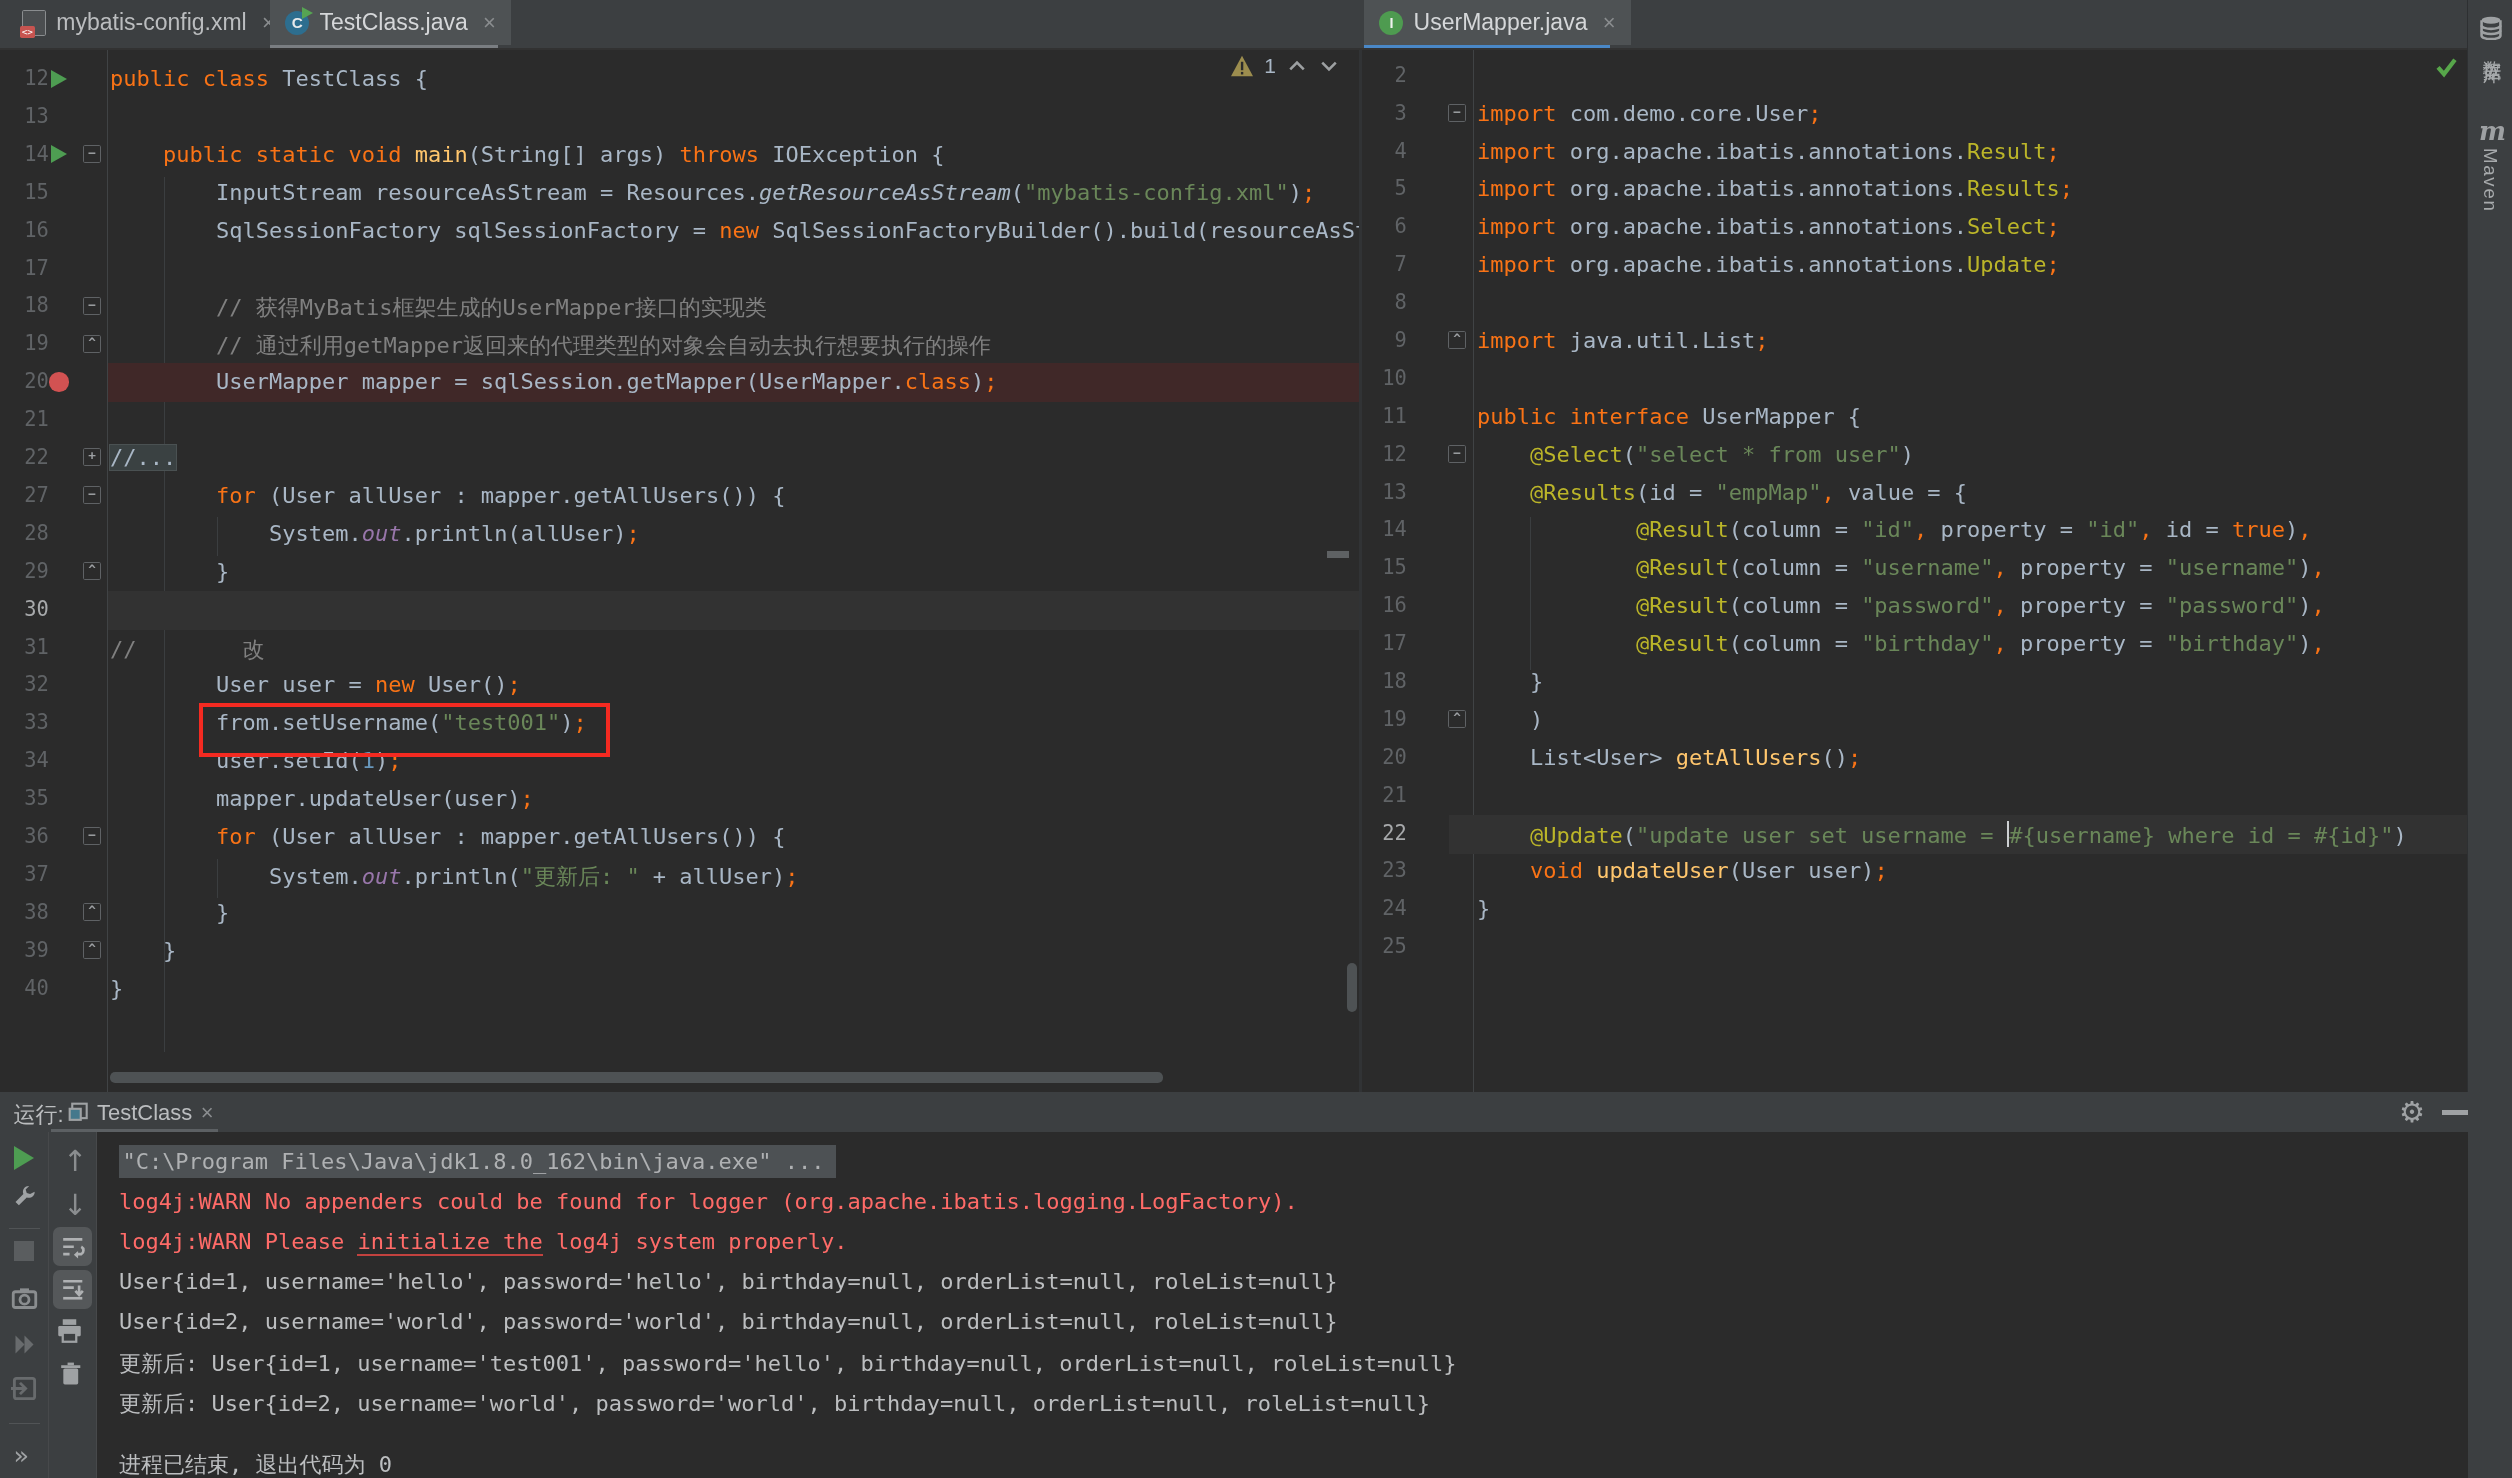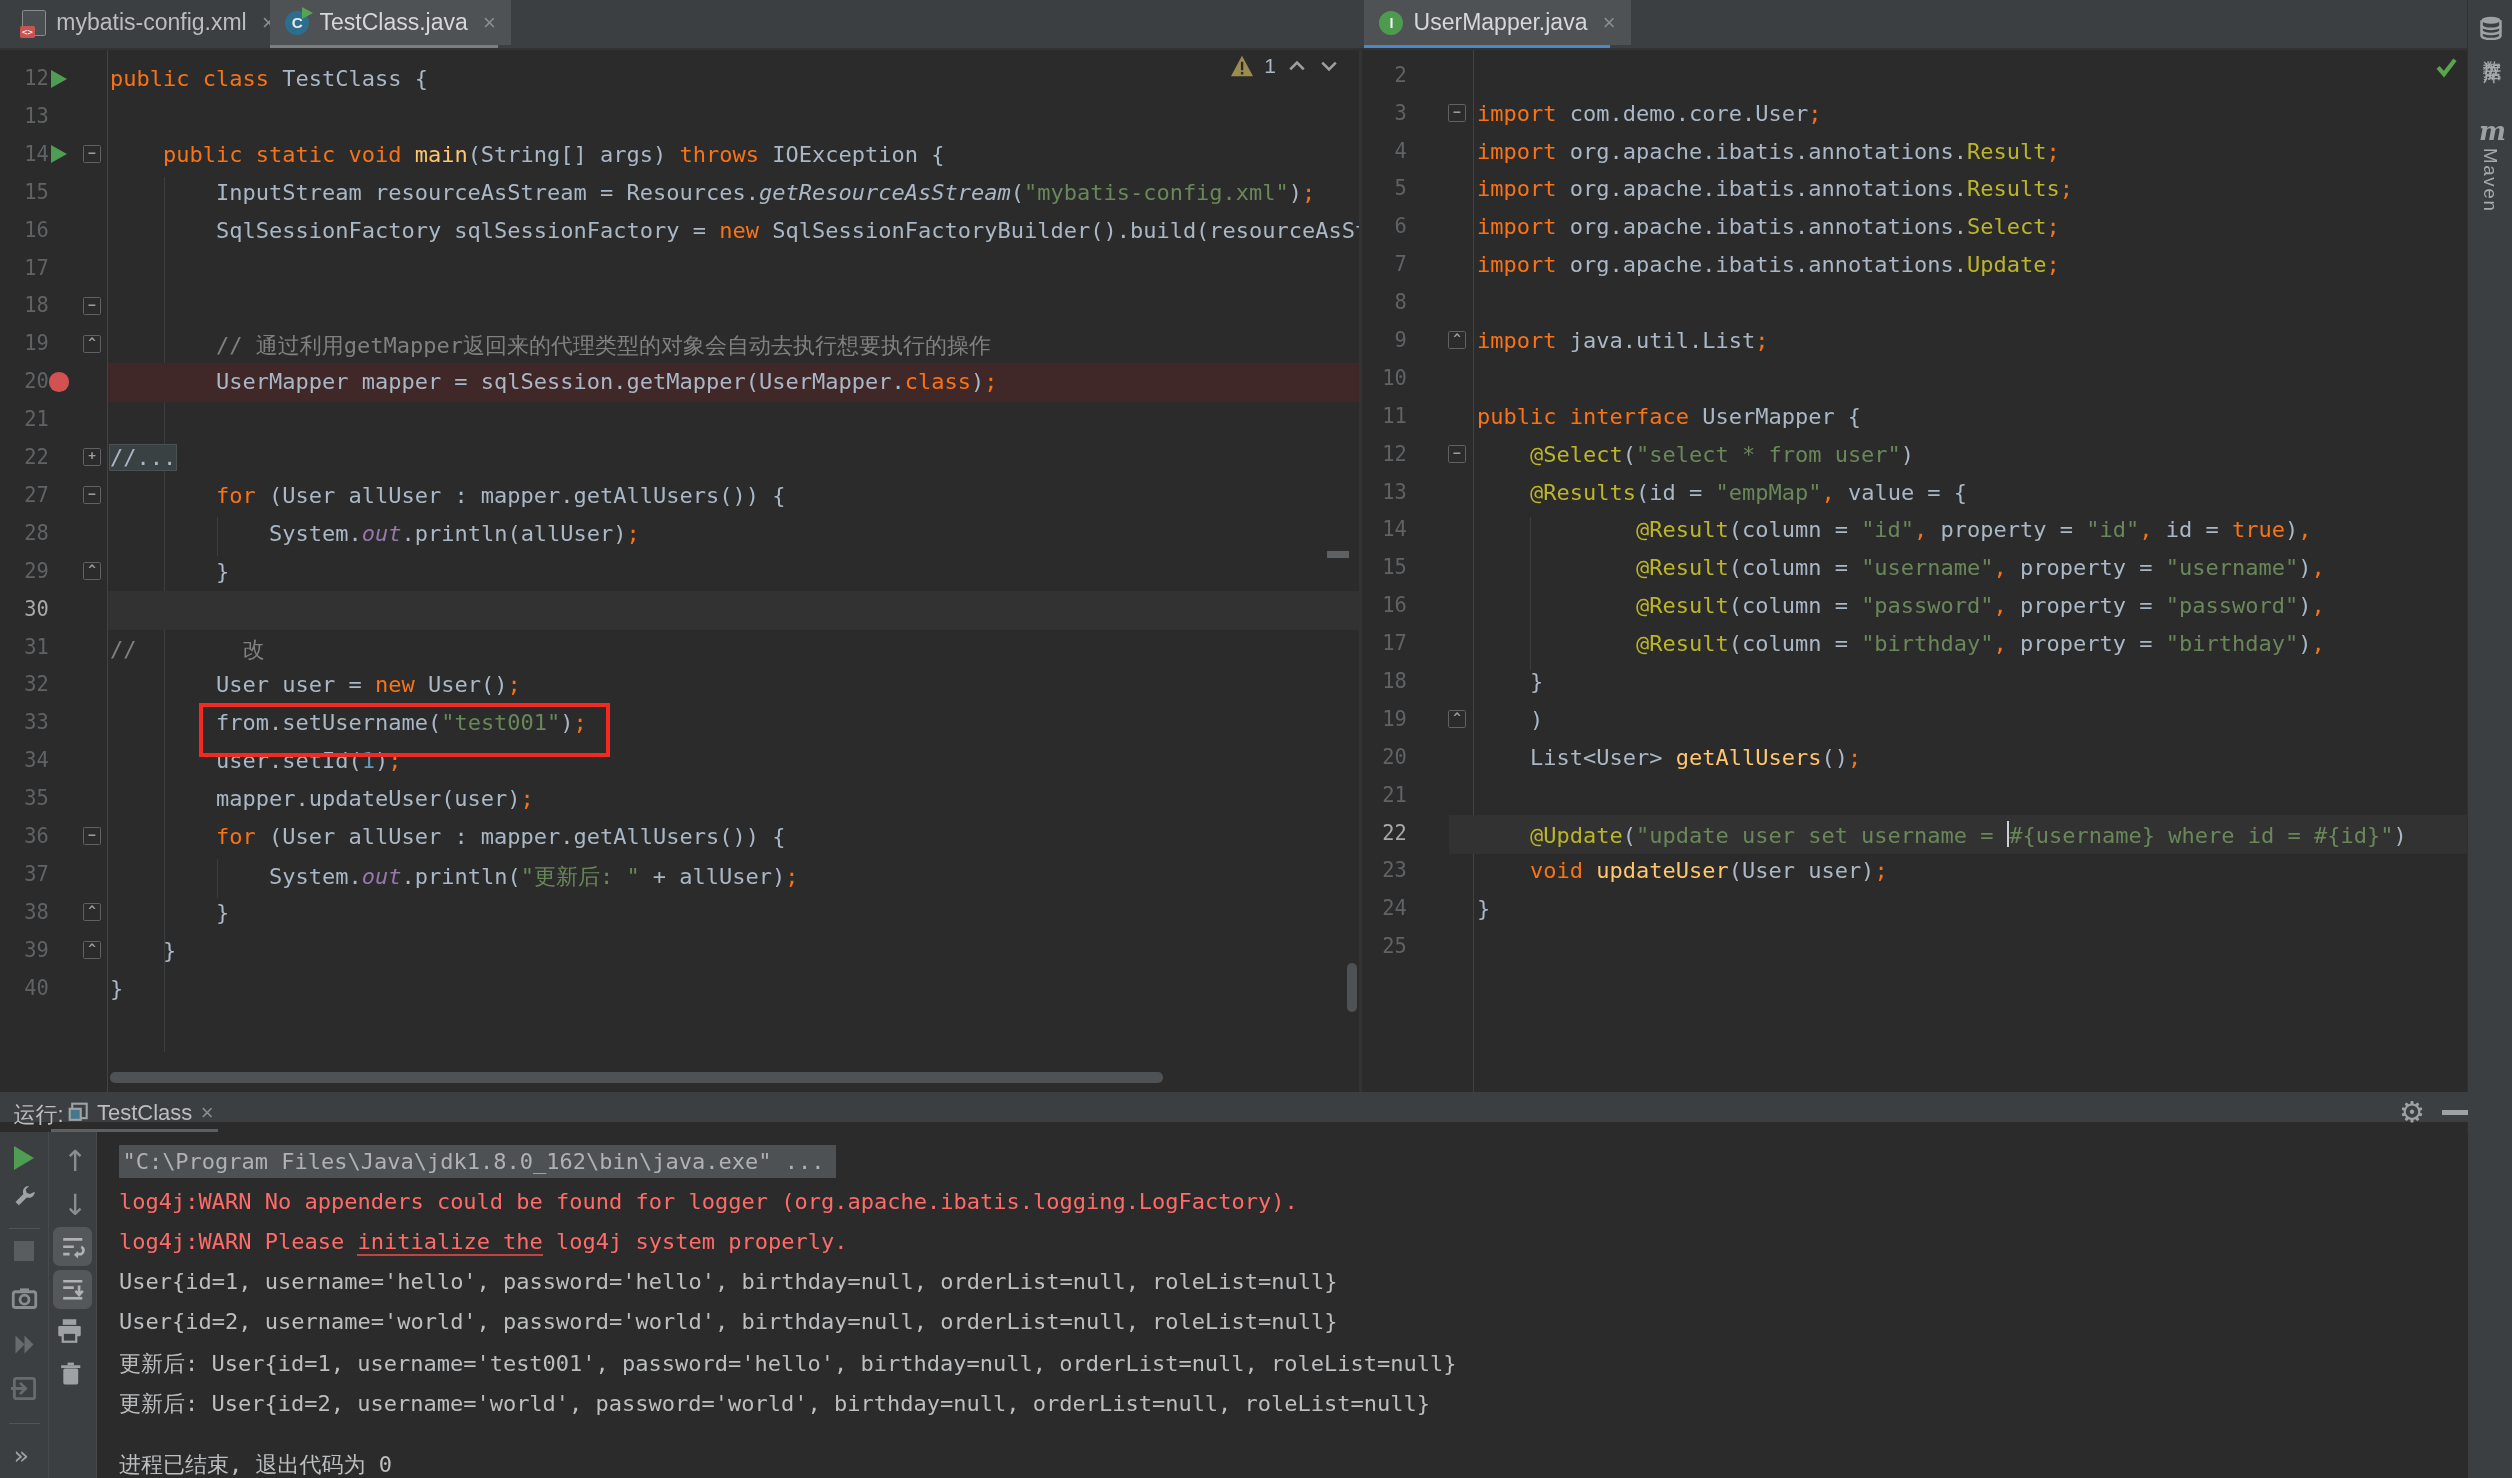--- a/index.html
+++ b/index.html
@@ -48,21 +48,21 @@
   .iguide{position:absolute;width:0.8px;background:#3B3E40;}
   .sb{background:#4E5254;border-radius:5.1px;position:absolute;}
   
   .anno{position:absolute;border:4.2px solid #F42A21;}
   
   .insp{position:absolute;display:flex;align-items:center;gap:10.2px;color:#A9B7C6;font-size:21px;}
   
   #stripe{position:absolute;top:0;right:0;width:44px;height:1478px;background:#3C3F41;border-left:0.8px solid #2E3032;}
   .vtext{writing-mode:vertical-rl;color:#A7AAAC;font-size:18.7px;letter-spacing:1.7px;}
   
-  #con-head{position:absolute;left:0;top:1092px;width:2468px;height:30px;background:#3C3F41;
+  #con-head{position:absolute;left:0;top:1092px;width:2468px;height:40px;background:#3C3F41;
         color:#BBBDBF;font-size:22px;}
   #con-body{position:absolute;left:0;top:1132px;width:2468px;height:347px;background:#2B2B2B;overflow:hidden;}
   #con-tools{position:absolute;left:0;top:0;width:97px;height:347px;background:#3C3F41;}
   .vline{position:absolute;top:0;bottom:0;width:0.8px;background:#47494B;}
   .cline{position:absolute;white-space:pre;font:22px "DejaVu Sans Mono",monospace;}
   .t-w{color:#BCBEC0}
   .t-r{color:#FF6B68}
   .t-ru{color:#FF6B68;border-bottom:2.5px solid #c2423f;}
   .t-g{color:#AFB1B3;background:#4D5154;padding:4.2px 12px 4.2px 3.4px;}
   .ico{position:absolute;display:flex;align-items:center;justify-content:center;}
@@ -116,20 +116,21 @@
       <div class="run-arrow" style="left: 51px; top: 95px;"></div>
       <div class="foldbox" style="left: 83px; top: 95px;">−</div>
       <div class="code" style="left: 110px; top: 92px;"><span class="t-k">    public static void </span><span class="t-m">main</span><span class="t-d">(String[] args) </span><span class="t-k">throws</span><span class="t-d"> IOException {</span></div>
       <div class="num" style="left: -5.1px; top: 130px;">15</div>
       <div class="code" style="left: 110px; top: 130px;"><span class="t-d">        InputStream resourceAsStream = Resources.</span><span class="t-si">getResourceAsStream</span><span class="t-d">(</span><span class="t-s">"mybatis-config.xml"</span><span class="t-d">)</span><span class="t-k">;</span></div>
       <div class="num" style="left: -5.1px; top: 168px;">16</div>
       <div class="code" style="left: 110px; top: 168px;"><span class="t-d">        SqlSessionFactory sqlSessionFactory = </span><span class="t-k">new</span><span class="t-d"> SqlSessionFactoryBuilder().build(resourceAsStream)</span></div>
       <div class="num" style="left: -5.1px; top: 206px;">17</div>
       <div class="num" style="left: -5.1px; top: 243px;">18</div>
       <div class="foldbox" style="left: 83px; top: 247px;">−</div>
+      <div class="code" style="left: 110px; top: 243px;"><span class="t-c">        // 获得MyBatis框架生成的UserMapper接口的实现类</span></div>
       <div class="num" style="left: -5.1px; top: 281px;">19</div>
       <div class="foldbox" style="left: 83px; top: 285px;">^</div>
       <div class="code" style="left: 110px; top: 281px;"><span class="t-c">        // 通过利用getMapper返回来的代理类型的对象会自动去执行想要执行的操作</span></div>
       <div class="rowbg bg-bp" style="left: 108px; top: 313px; width: 1251px; height: 39px;"></div>
       <div class="num" style="left: -5.1px; top: 319px;">20</div>
       <div class="bp" style="left: 49px; top: 322px;"></div>
       <div class="code" style="left: 110px; top: 319px;"><span class="t-d">        UserMapper mapper = sqlSession.getMapper(UserMapper.</span><span class="t-k">class</span><span class="t-d">)</span><span class="t-k">;</span></div>
       <div class="num" style="left: -5.1px; top: 357px;">21</div>
       <div class="code" style="left: 110px; top: 357px;"></div>
       <div class="num" style="left: -5.1px; top: 395px;">22</div>

